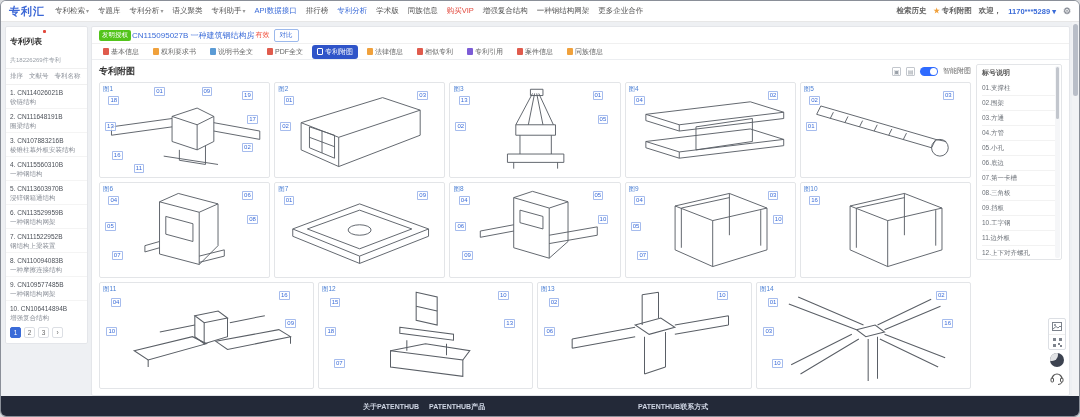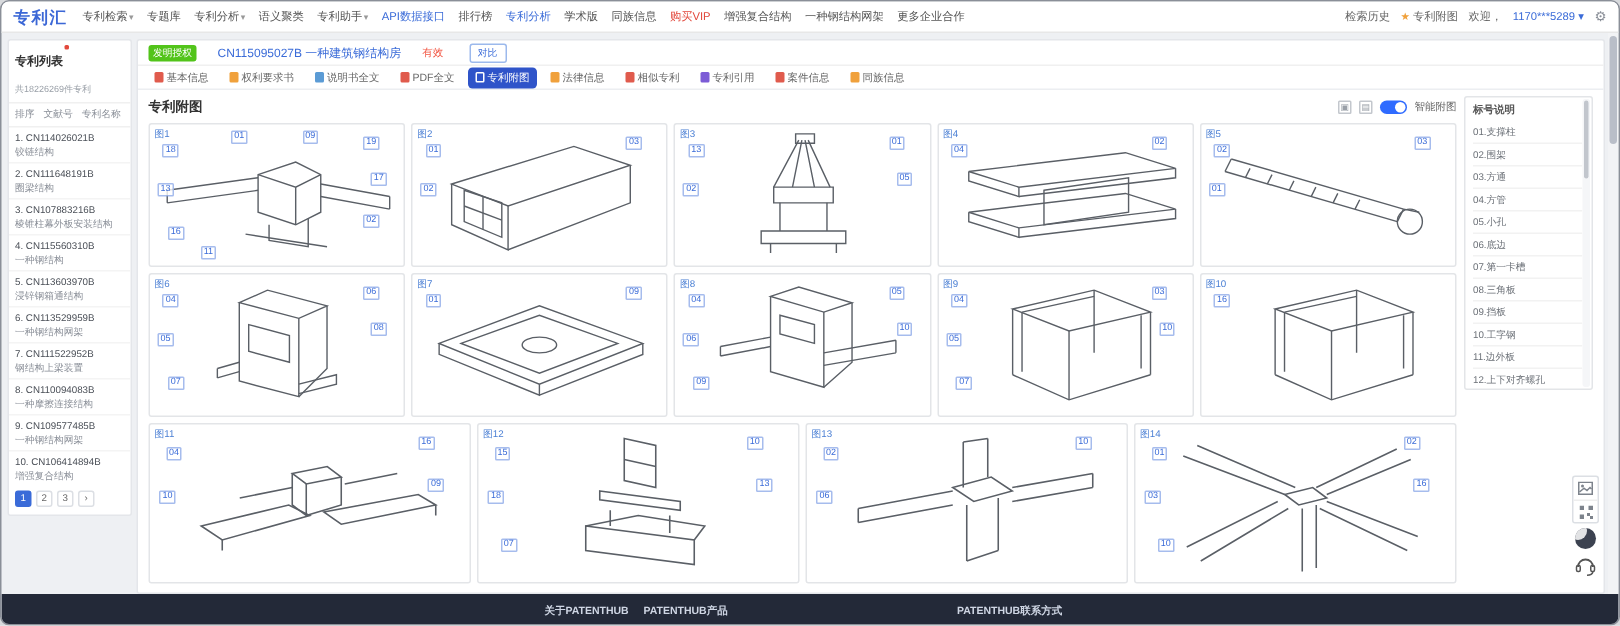--- a/index.html
+++ b/index.html
@@ -11,42 +11,42 @@
     font-family:"Liberation Sans", sans-serif; color:#333;
   }
   
   .topbar{position:absolute;top:0;left:0;right:0;height:21px;background:#fff;border-bottom:1px solid #e7e7e7;display:flex;align-items:center;padding:0 8px;z-index:5;}
   .logo{font-size:11px;font-weight:bold;color:#3b67d6;letter-spacing:1px;margin-right:10px;}
   .nav{display:flex;align-items:center;gap:9px;flex:1;}
   .nav .item{font-size:7.5px;color:#555;white-space:nowrap;cursor:pointer;}
   .nav .item.blue{color:#3a6bd8;}
   .nav .item.red{color:#e2483c;}
   .nav .caret{font-size:6px;color:#999;margin-left:1px;}
-  .topright{display:flex;align-items:flex-start;gap:7px;font-size:7.5px;color:#666;}
+  .topright{display:flex;align-items:flex-end;gap:7px;font-size:7.5px;color:#666;font-weight:bold;}
   .topright .user{color:#3a6bd8;}
   .gear{font-size:9px;color:#8a8f98;}
   .star{color:#f0a13c;font-size:7px;}
   
   .sidebar{position:absolute;left:4px;top:25px;width:83px;height:318px;background:#fff;border:1px solid #e4e6ea;border-radius:2px;display:flex;flex-direction:column;z-index:2;}
   .sb-head{padding:3px 4px 2px;border-bottom:1px solid #f0f0f0;}
   .sb-title{font-size:8px;font-weight:bold;color:#333;display:inline-block;}
   .sb-dot{display:inline-block;width:3px;height:3px;background:#e2483c;border-radius:1px;vertical-align:top;margin:0 2px 0 1px;}
   .sb-count{font-size:6px;color:#9aa0a8;}
   .sb-tabs{display:flex;gap:6px;padding:3px 4px;border-bottom:1px solid #f0f0f0;}
   .sb-tab{font-size:6.5px;color:#8a8f98;cursor:pointer;}
   .sb-list{flex:1;overflow:hidden;}
   .sb-item{padding:3px 4px 2px;border-bottom:1px solid #f4f4f4;cursor:pointer;}
   .sb-item .doc{font-size:6.5px;color:#4a4f57;line-height:9px;white-space:nowrap;}
   .sb-item .ttl{font-size:6.5px;color:#8a8f98;line-height:9px;white-space:nowrap;overflow:hidden;text-overflow:ellipsis;}
   .sb-pages{display:flex;gap:3px;padding:5px 4px;}
   .pg{min-width:11px;height:11px;border:1px solid #dcdfe4;border-radius:2px;font-size:6.5px;color:#666;display:flex;align-items:center;justify-content:center;background:#fff;cursor:pointer;}
   .pg.active{background:#3a6bd8;border-color:#3a6bd8;color:#fff;}
   
   .main{position:absolute;left:90px;top:25px;right:9px;height:370px;background:#fff;border:1px solid #e4e6ea;border-radius:2px;z-index:1;}
-  .patentbar{height:17px;display:flex;align-items:center;gap:14px;padding:0 7px;border-bottom:1px solid #f0f0f0;}
+  .patentbar{height:17px;display:flex;align-items:center;gap:1px;padding:0 7px;border-bottom:1px solid #f0f0f0;}
   .badge{background:#52c41a;color:#fff;font-size:6.5px;padding:1px 3px;border-radius:2px;}
   .pat-link{font-size:8px;color:#3a6bd8;cursor:pointer;white-space:nowrap;}
   .pat-status{font-size:7px;color:#f25643;}
   .cmp-btn{font-size:6.5px;color:#3a6bd8;border:1px solid #9cb9ec;border-radius:2px;padding:1px 5px;background:#fff;cursor:pointer;margin-left:3px;}
   .tabsrow{height:16px;display:flex;align-items:center;gap:4px;padding:0 6px;border-bottom:1px solid #eceef1;}
   .tab{display:flex;align-items:center;gap:2px;font-size:7px;color:#666;padding:2px 5px;border-radius:3px;cursor:pointer;white-space:nowrap;}
   .tab .ticon{display:inline-block;width:6px;height:7px;border-radius:1px;}
   .tab.active{background:#2f54c9;color:#fff;}
   .content{position:relative;padding:4px 7px;display:flex;gap:5px;height:335px;}
   .figwrap{flex:1;display:flex;flex-direction:column;gap:4px;}

